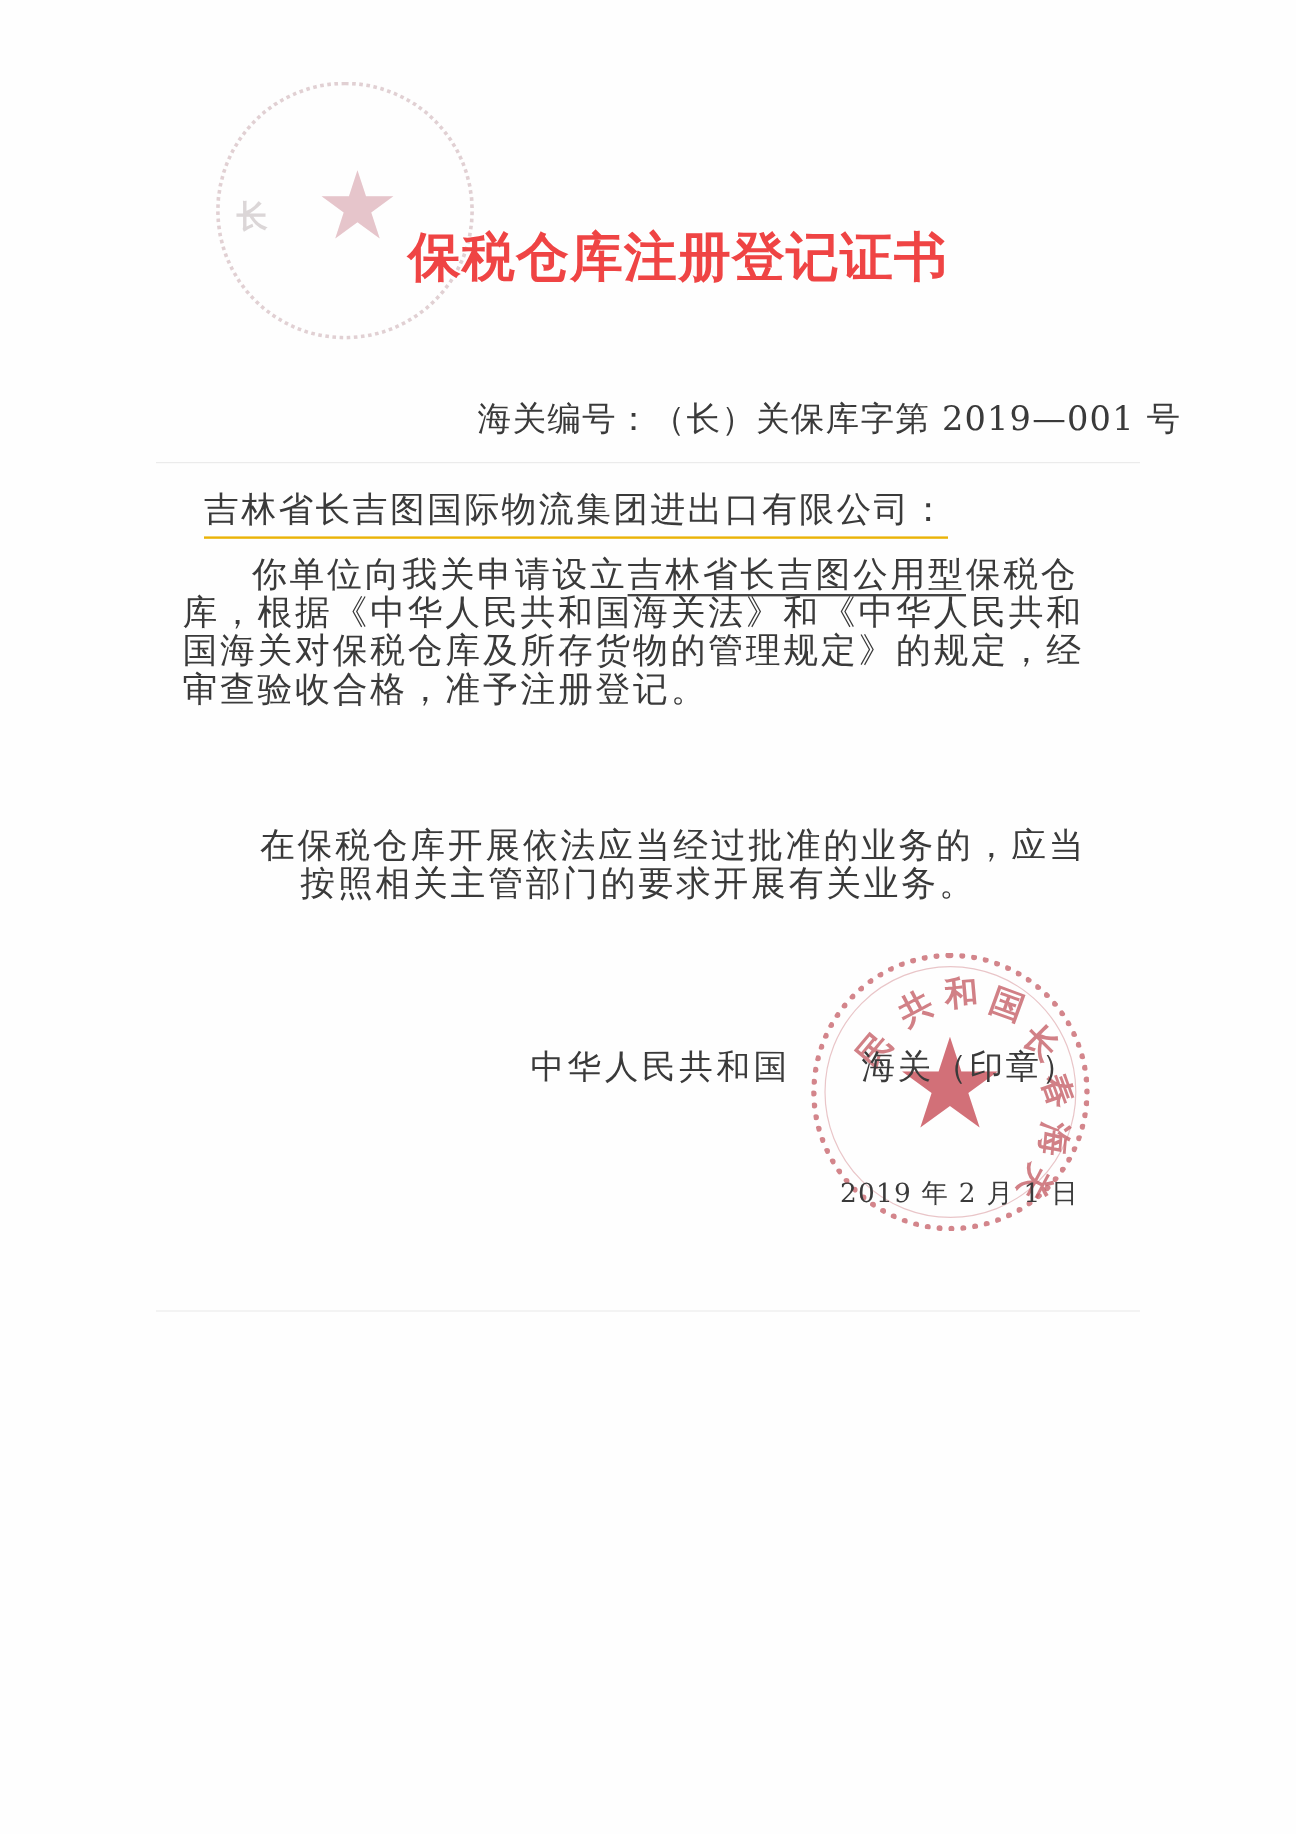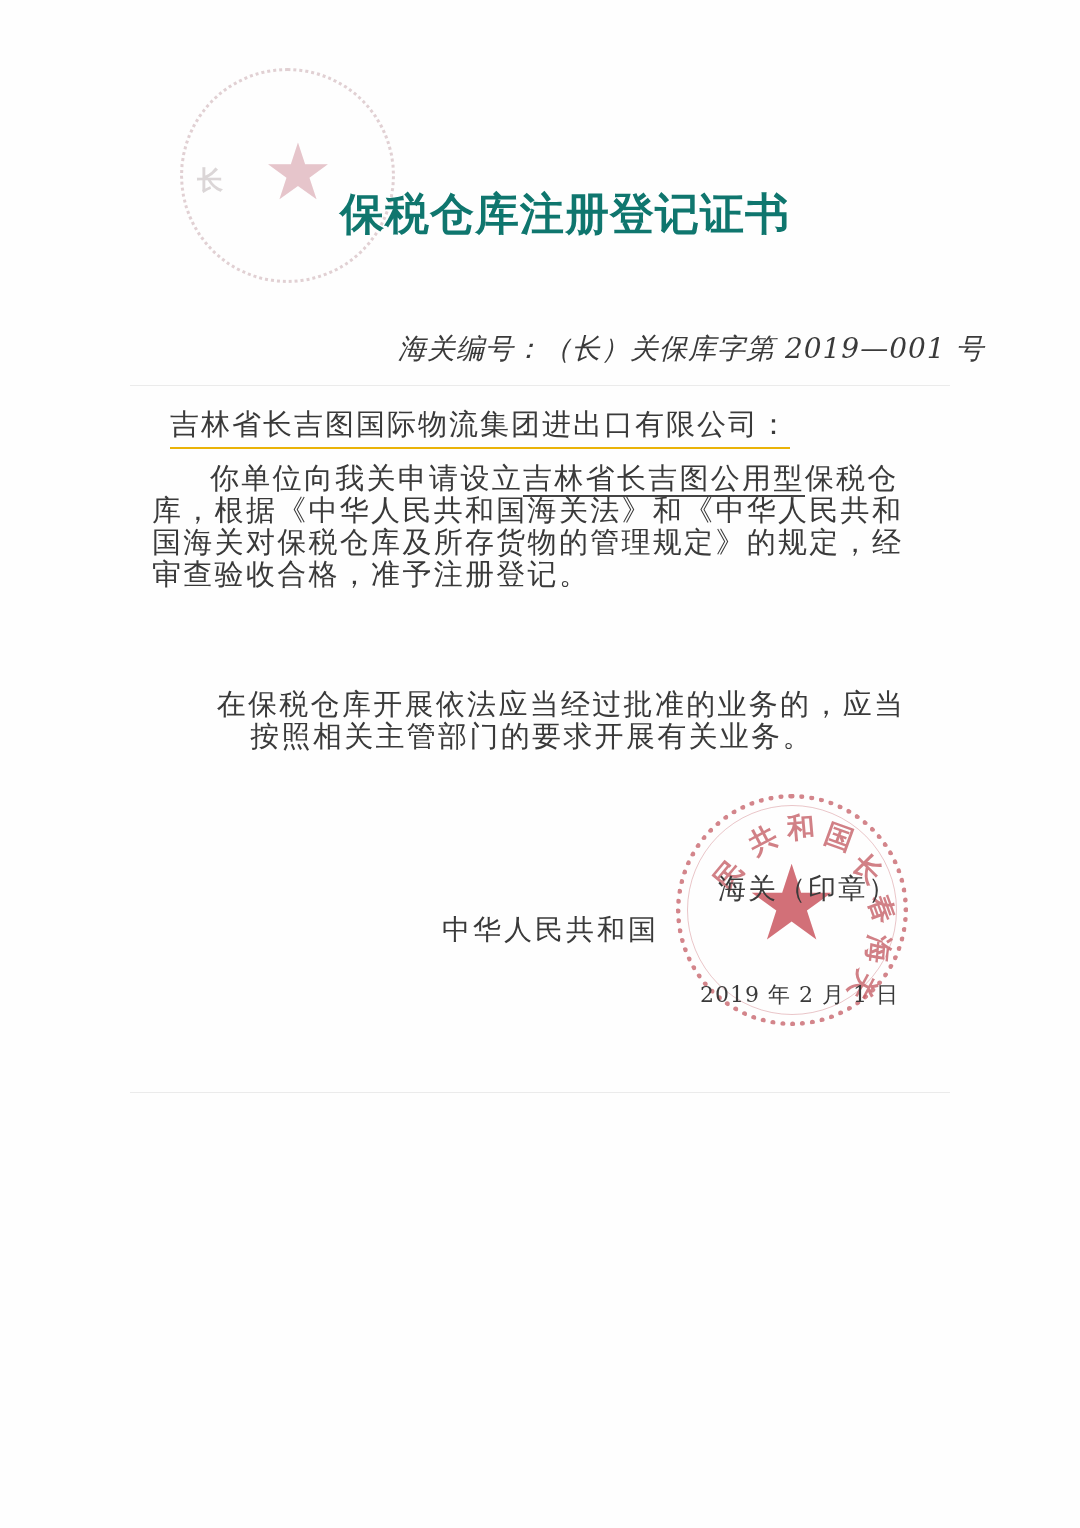--- a/index.html
+++ b/index.html
@@ -77,31 +77,30 @@
     .stamp-faint .stamp-ring-text {
       color: rgba(190,180,182,0.55);
       font-size: 26px;
     }
     
     .title {
       position: absolute;
       left: 340px; top: 185px;
       font-size: 44px;
       font-weight: bold;
-      color: #0f766e;
+      color: #ef4444;
       letter-spacing: 1px;
       white-space: nowrap;
     }
     .doc-number {
       position: absolute;
       left: 398px; top: 330px;
       font-size: 28px;
       white-space: nowrap;
       letter-spacing: 1px;
-      font-style: italic;
     }
     .addressee {
       position: absolute;
       left: 170px; top: 405px;
       font-size: 29px;
       white-space: nowrap;
       letter-spacing: 2px;
       border-bottom: 2px solid #eab308;
       padding-bottom: 2px;
     }
@@ -119,21 +118,20 @@
     .para-2 { top: 688px; text-align: center; }
     .underline {
       border-bottom: 2px solid #444;
     }
     .sign-country {
       position: absolute;
       left: 442px; top: 870px;
       font-size: 28px;
       letter-spacing: 3px;
       white-space: nowrap;
-      margin-top: 41px;
     }
     .sign-customs {
       position: absolute;
       left: 718px; top: 870px;
       font-size: 28px;
       letter-spacing: 2px;
       white-space: nowrap;
     }
     .date {
       position: absolute;

